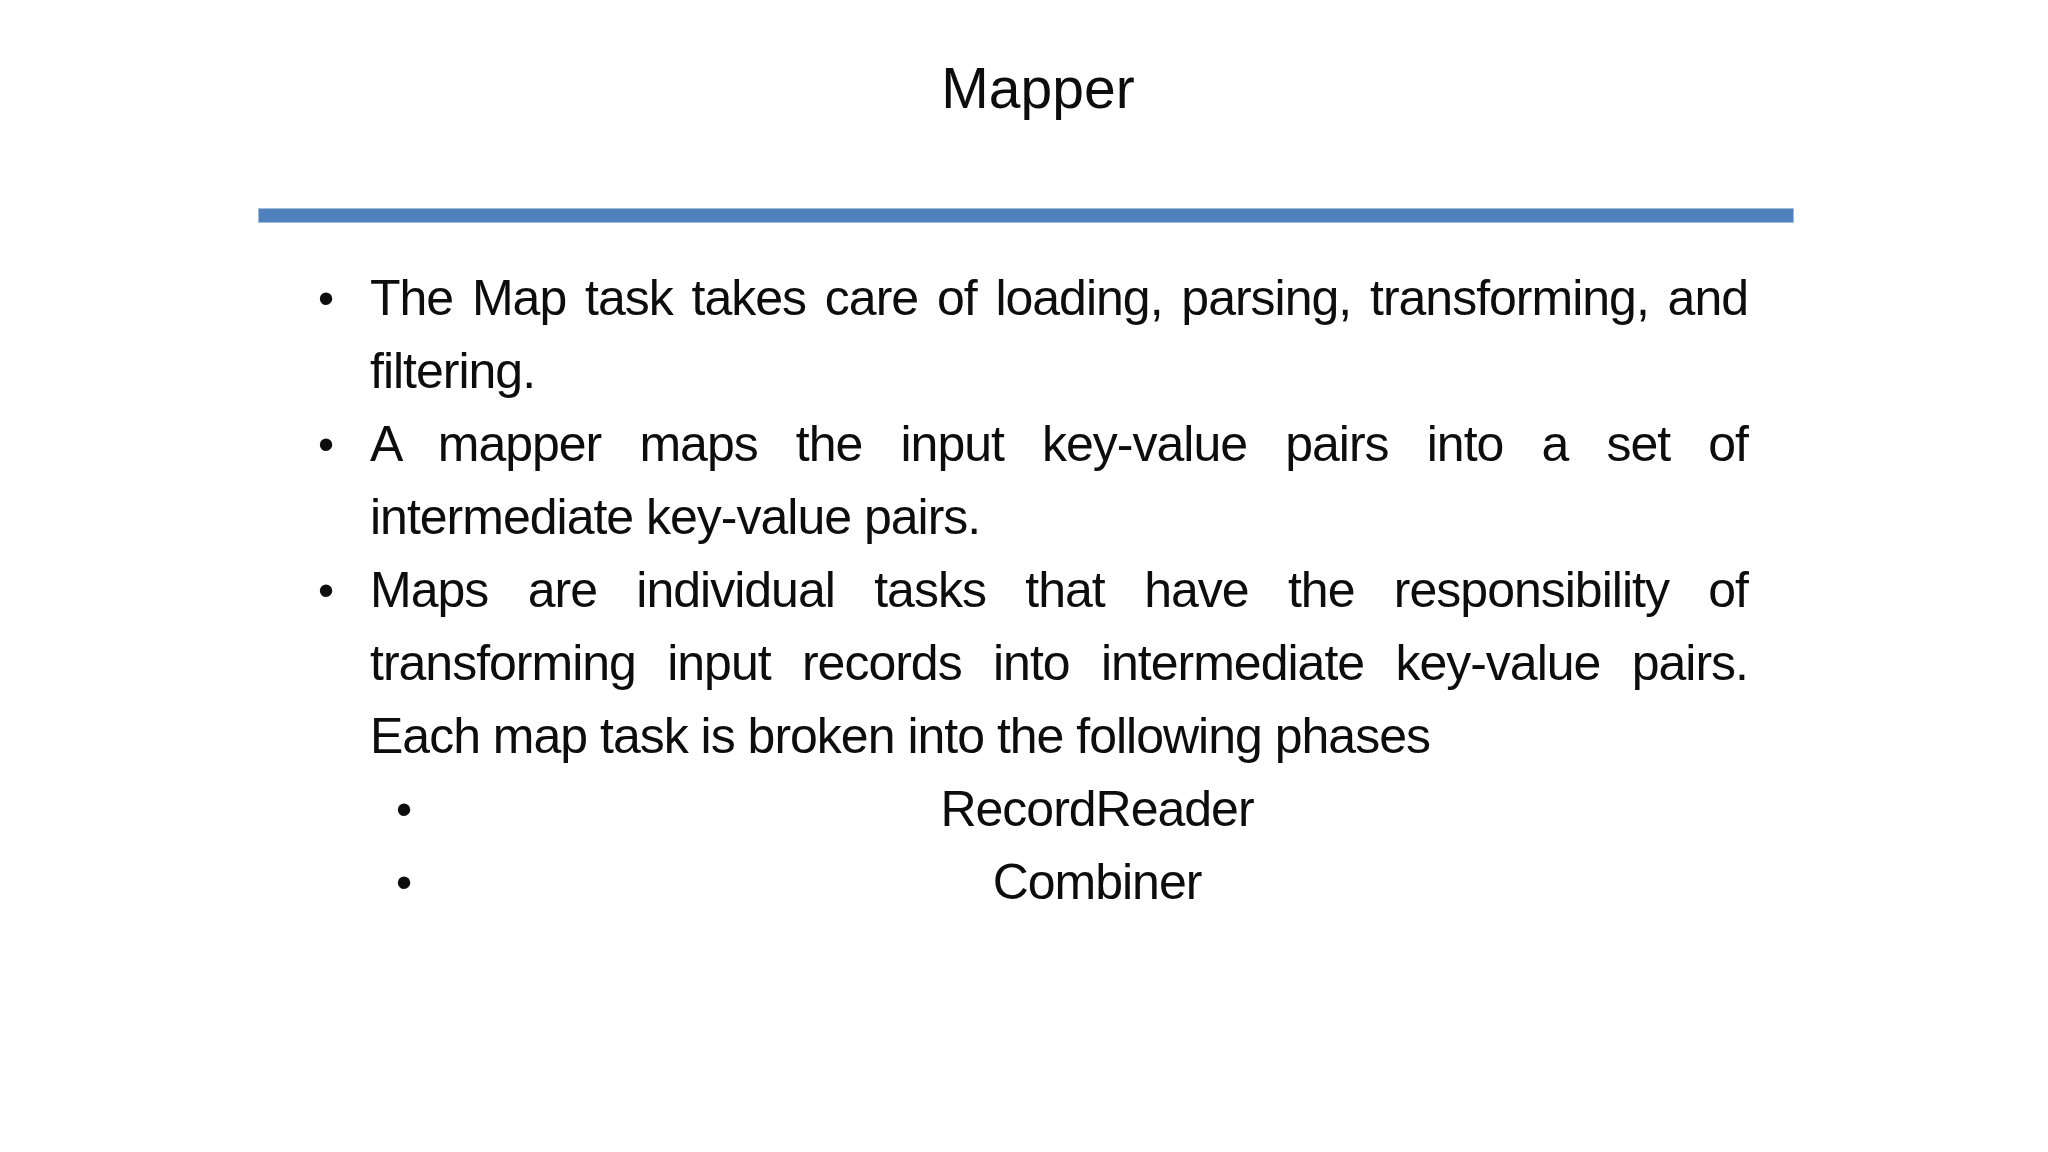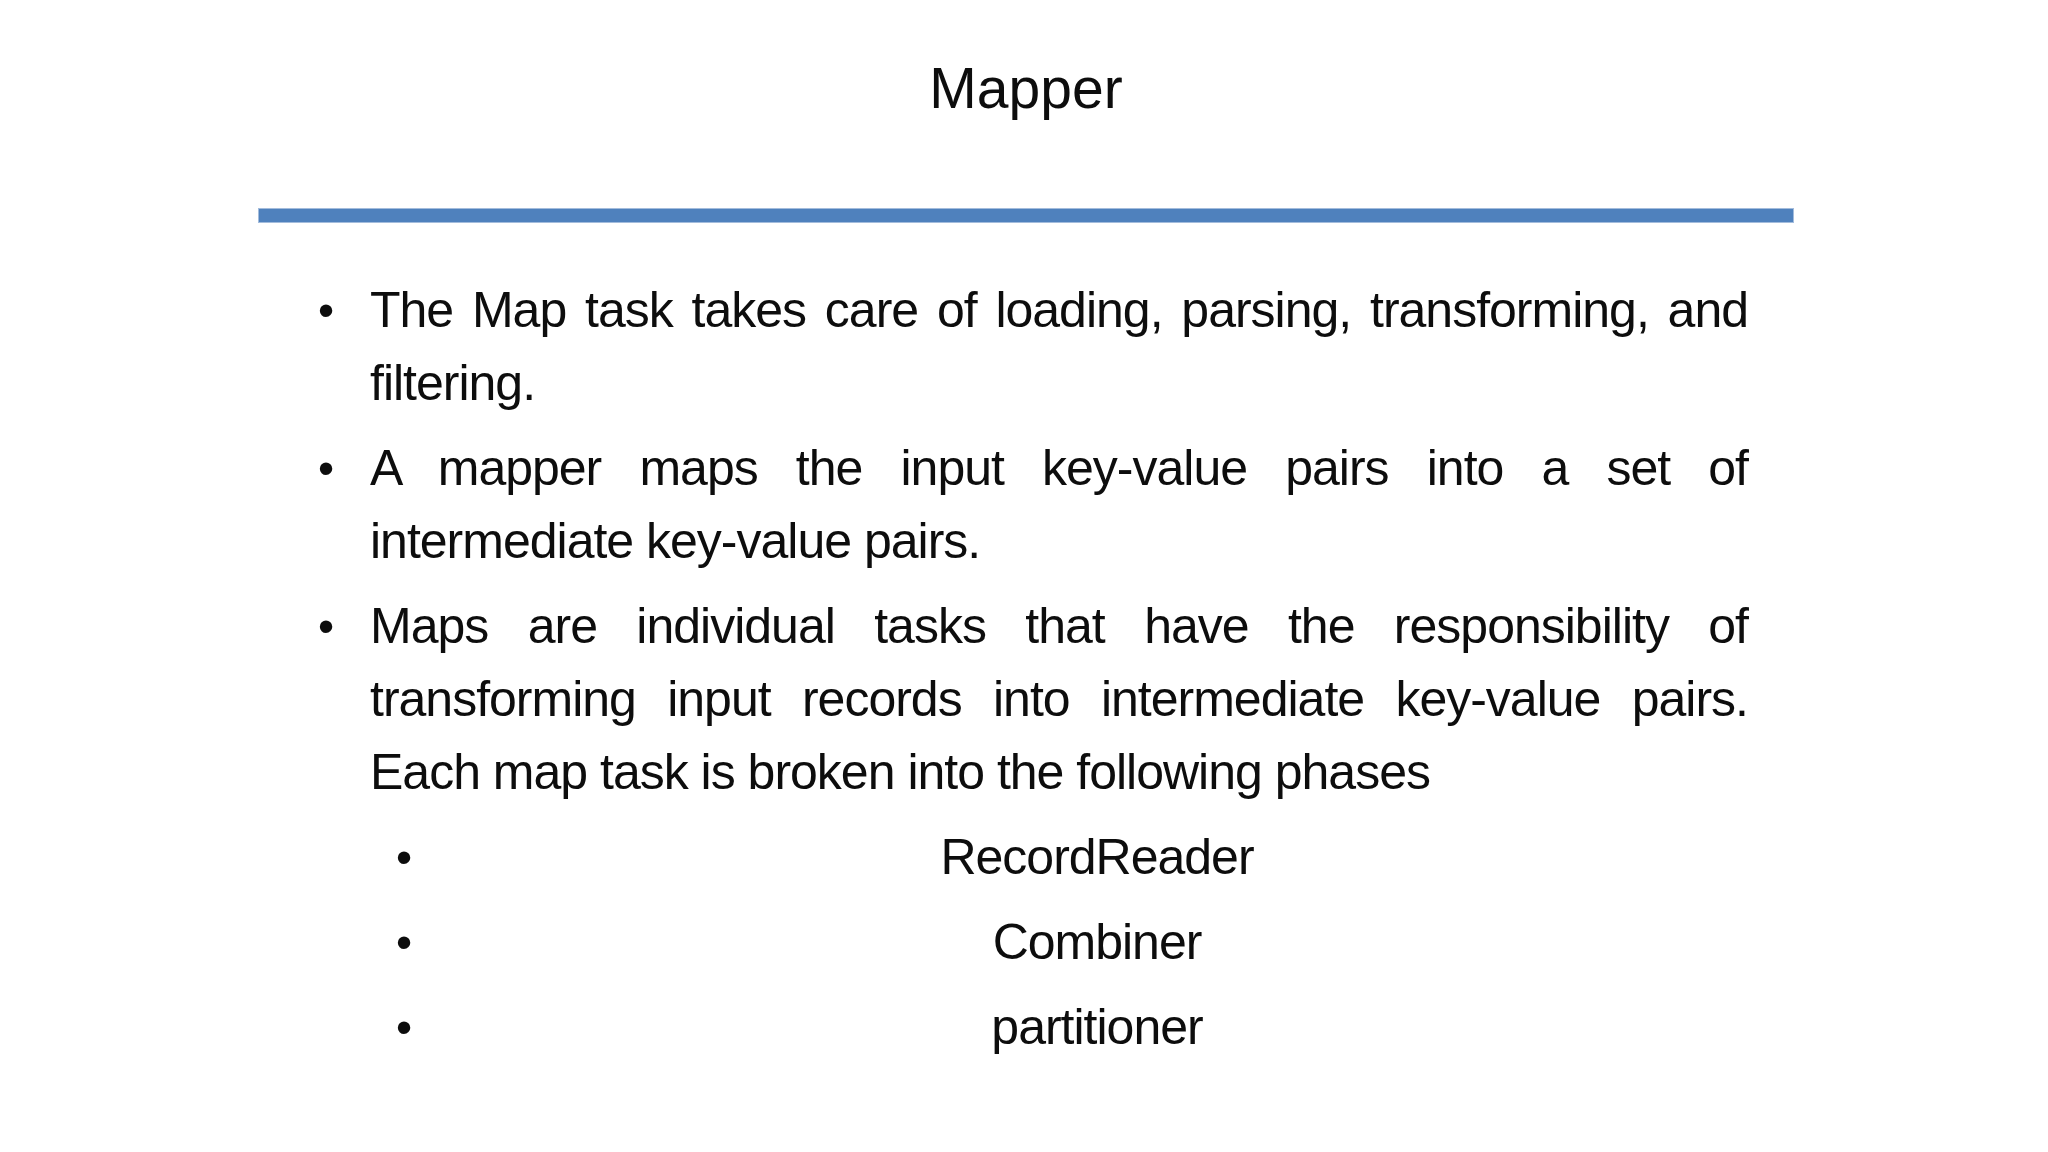--- a/index.html
+++ b/index.html
@@ -12,21 +12,21 @@
     width: 2048px;
     height: 1152px;
     background: #ffffff;
     overflow: hidden;
     font-family: "Liberation Sans", sans-serif;
     color: #000000;
   }
   .title {
     position: absolute;
     top: 52px;
-    left: 258px;
+    left: 270px;
     width: 1536px;
     text-align: center;
     font-size: 57px;
     line-height: 72px;
     font-weight: 400;
     color: #0d0d0d;
     letter-spacing: 0px;
   }
   .divider {
     position: absolute;
@@ -47,21 +47,20 @@
     margin: 0;
     padding: 0;
     list-style: none;
     font-size: 50px;
     line-height: 73px;
     letter-spacing: -1px;
     color: #0d0d0d;
   }
   ul.bullets li {
     position: relative;
-    margin-top: 12px;
   }
   ul.bullets li.level-1 {
     padding-left: 52px;
     text-align: justify;
     text-justify: inter-word;
   }
   ul.bullets li.level-2 {
     margin-left: 78px;
     padding-left: 50px;
     text-align: center;
@@ -85,17 +84,16 @@
 
   <div class="divider" data-bind-style="background-color:slide.accent_color" style="background-color: rgb(79, 129, 189);"></div>
 
   <div class="content">
     <ul class="bullets">
       <li class="level-1" data-bind="slide.bullets.0.text">The Map task takes care of loading, parsing, transforming, and filtering.</li>
       <li class="level-1" data-bind="slide.bullets.1.text">A mapper maps the input key-value pairs into a set of intermediate key-value pairs.</li>
       <li class="level-1" data-bind="slide.bullets.2.text">Maps are individual tasks that have the responsibility of transforming input records into intermediate key-value pairs. Each map task is broken into the following phases</li>
       <li class="level-2" data-bind="slide.bullets.3.text">RecordReader</li>
       <li class="level-2" data-bind="slide.bullets.5.text">Combiner</li>
-      <li class="level-2" data-bind="slide.bullets.6.text">partitioner</li>
     </ul>
   </div>
 
 </div>
 
 </body></html>

